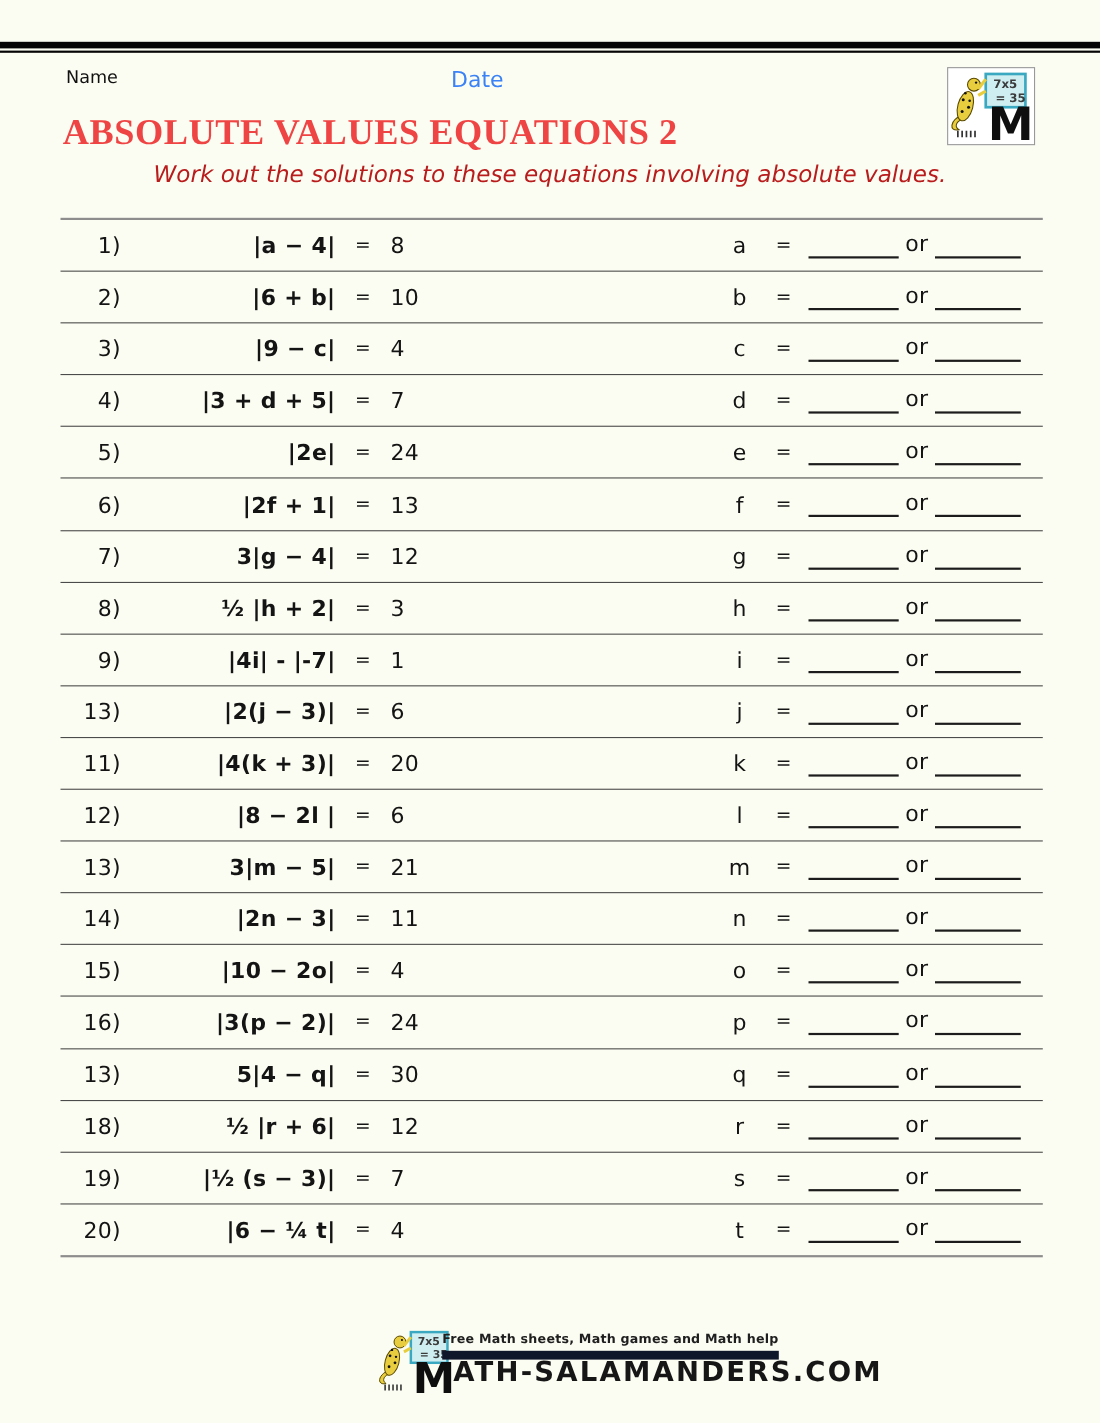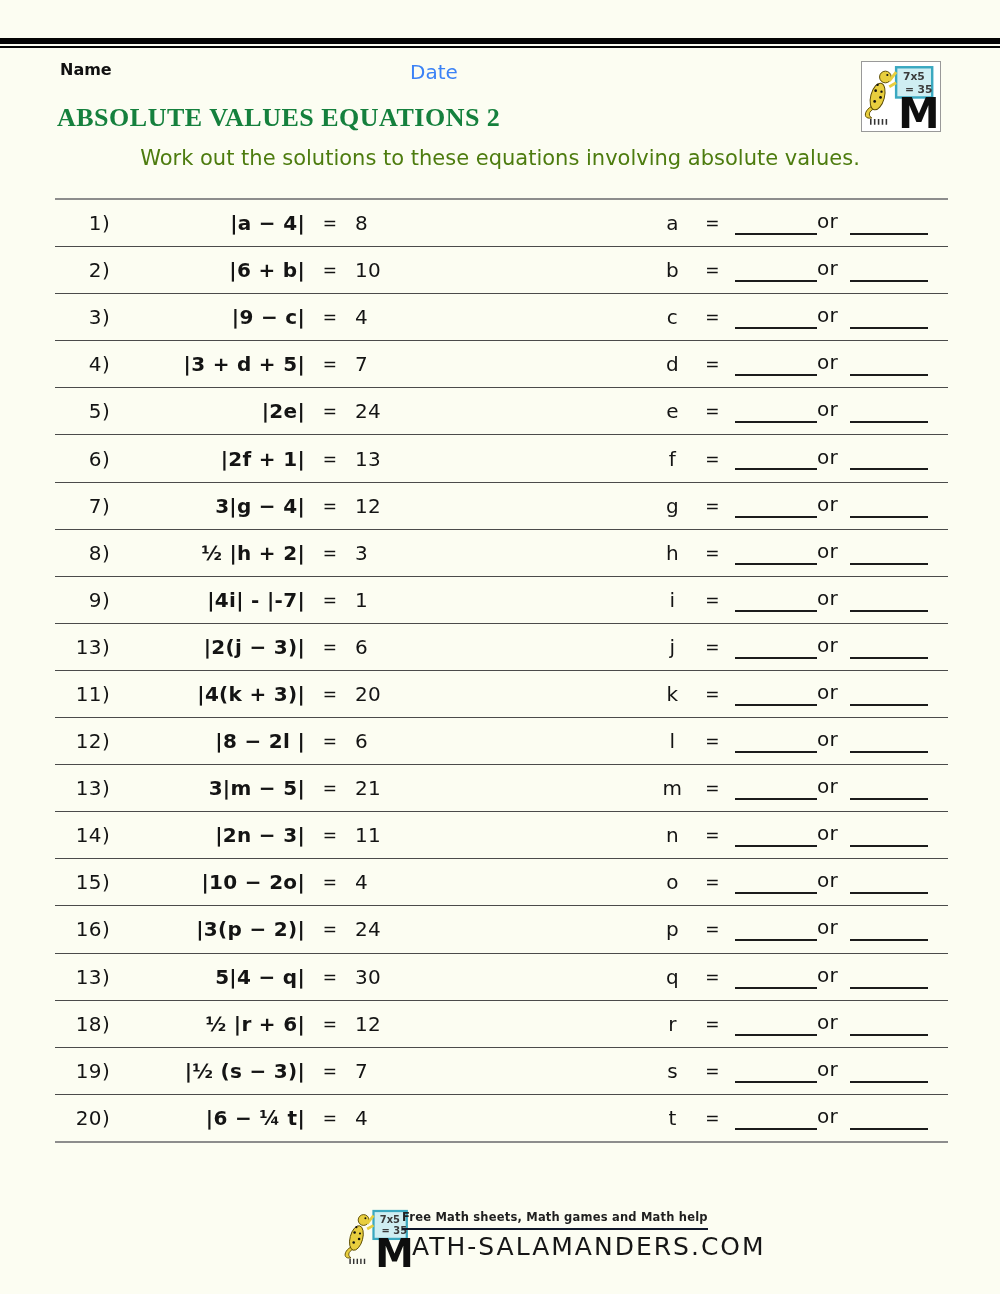--- a/index.html
+++ b/index.html
@@ -5,36 +5,36 @@
   html,body { margin:0; padding:0; background:#ffffff; }
   .page {
     position:relative; width:1000px; height:1294px;
     background:#FCFDF2; overflow:hidden;
     font-family:"DejaVu Sans", sans-serif; color:#141414;
   }
   
   .rule-thick { position:absolute; left:0; top:38px; width:1000px; height:6px; background:#050505; }
   .rule-thin  { position:absolute; left:0; top:46px; width:1000px; height:2px; background:#050505; }
 
-  .name-label { position:absolute; left:60px; top:60px; font-size:16px; font-weight:700; color:#111; }
+  .name-label { position:absolute; left:60px; top:60px; font-size:16px; font-weight:400; color:#111; }
   .date-label { position:absolute; left:410px; top:60px; font-size:20px; font-weight:500; color:#3b82f6; }
 
   .logo-box {
     position:absolute; left:861px; top:61px; width:80px; height:71px;
     background:#ffffff; border:1px solid #999; box-sizing:border-box;
   }
 
   .title {
     position:absolute; left:57px; top:103px; margin:0;
     font-family:"Liberation Serif", serif; font-weight:600;
-    font-size:26px; letter-spacing:0.5px; color:#15803d;
+    font-size:33px; letter-spacing:0.5px; color:#ef4444;
   }
   .instruction {
     position:absolute; left:56px; top:146px; width:888px;
-    text-align:center; font-size:21px; color:#4d7c0f;
+    text-align:center; font-style:italic; font-size:21px; color:#b91c1c;
   }
 
   
   .table {
     position:absolute; left:55px; top:198px; width:893px;
     border-top:2px solid #8d8d8d; border-bottom:2px solid #8d8d8d;
     box-sizing:border-box;
   }
   .row {
     display:flex; align-items:center; height:46.1px;
@@ -44,34 +44,34 @@
   .c-num    { width:55px;  text-align:right; }
   .c-lhs    { width:195px; text-align:right; white-space:pre;font-weight:bold; }
   .c-eq     { width:50px;  text-align:center; font-size:17px; }
   .c-rhs    { width:70px;  text-align:left; }
   .c-spacer { flex:1; }
   .c-var    { width:35px;  text-align:center; }
   .c-eq2    { width:45px;  text-align:center; font-size:17px; }
   .c-blank  { width:82px; height:33px; align-self:flex-start;
               border-bottom:2px solid #1c1c1c; }
   .c-blank.b2 { width:78px; }
-  .c-or     { width:33px; position:relative; top:-2px; }
+  .c-or     { width:33px; text-align:center; position:relative; top:-2px; }
   .c-rpad   { width:20px; }
 
   
   .footer { position:absolute; left:330px; top:1202px; width:430px; height:72px; }
   .footer-icon { position:absolute; left:12px; top:4px; }
   .tagline {
     position:absolute; left:72px; top:8px; display:inline-block;
     font-size:11.5px; font-weight:bold; color:#1f1f1f; letter-spacing:0.2px;
-    border-bottom:2px solid #0f172a; padding-bottom:4px; white-space:nowrap;
+    border-bottom:8px solid #0f172a; padding-bottom:4px; white-space:nowrap;
   }
   .brand-rest {
     position:absolute; left:82px; top:30px;
-    font-size:25px; font-weight:normal; letter-spacing:2px; color:#161616;
+    font-size:25px; font-weight:bold; letter-spacing:2px; color:#161616;
     white-space:nowrap;
   }
 
   svg text { font-family:"DejaVu Sans", sans-serif; }
 </style>
 </head>
 <body>
 
 <div class="page">
 

